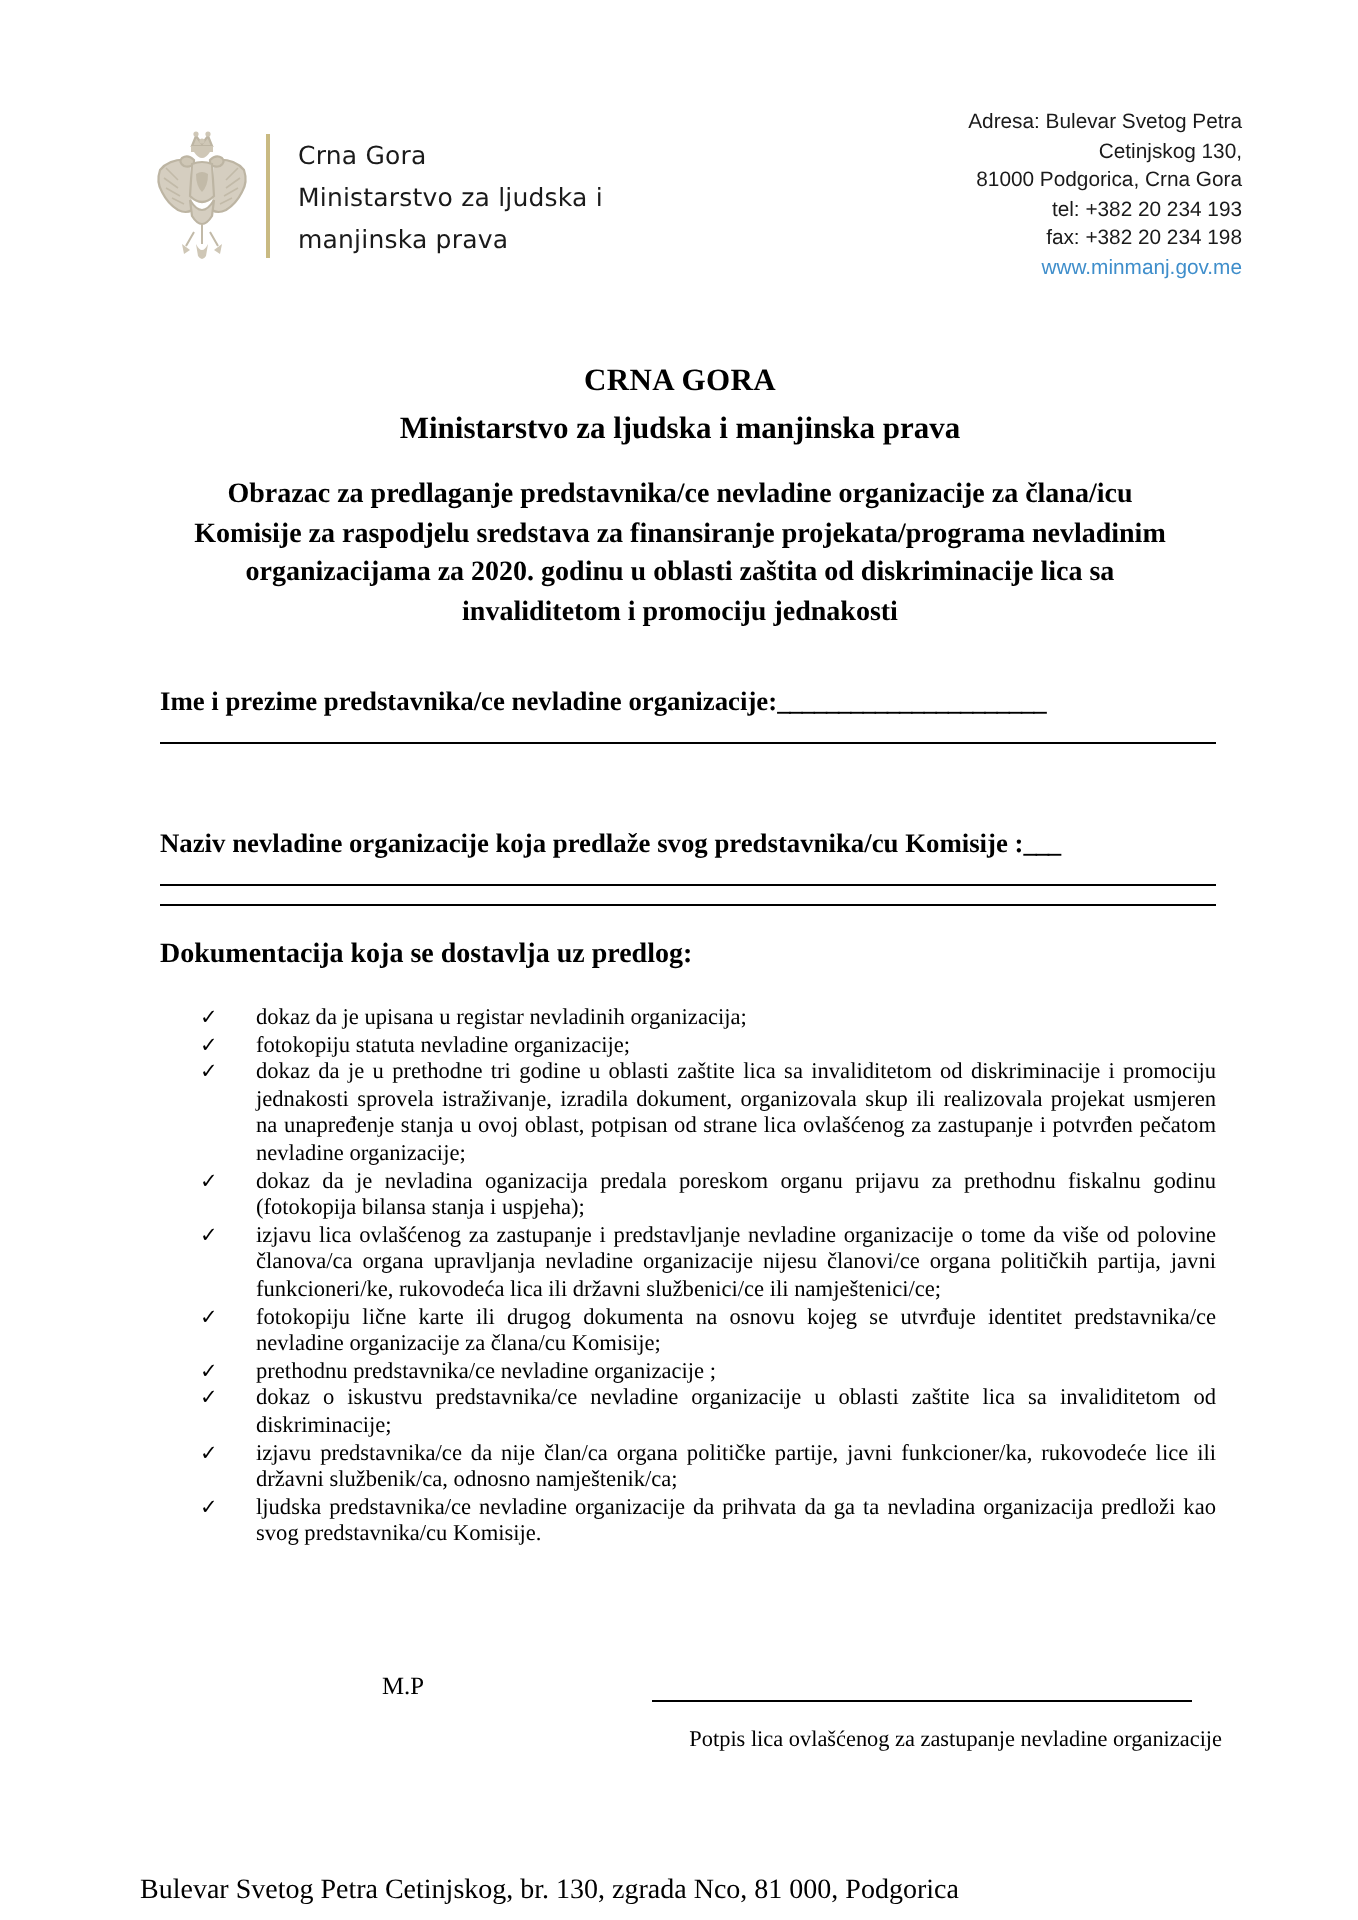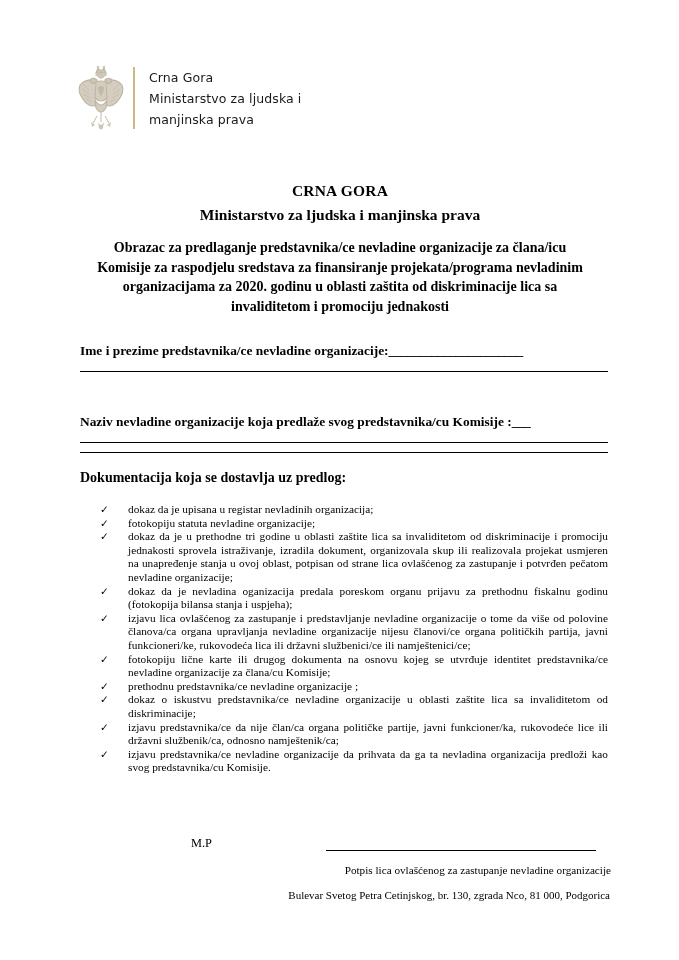--- a/index.html
+++ b/index.html
@@ -184,25 +184,25 @@
     top: 864px;
     left: 305px;
     width: 306px;
     text-align: right;
     font-size: 11.2px;
   }
 
   
   .footer {
     position: absolute;
-    top: 886px;
+    top: 936px;
     left: 70px;
     width: 540px;
-    text-align: right;
-    font-size: 11px;
+    text-align: left;
+    font-size: 14px;
     line-height: 19.5px;
   }
   .footer .weblink {
     color: #3b3bbd;
     text-decoration: underline;
   }
 </style>
 </head>
 <body>
 
@@ -242,20 +242,28 @@
         </svg>
       </span>
       <span class="brand-divider"></span>
       <div class="brand-lines">
         <div>Crna Gora</div>
         <div>Ministarstvo za ljudska i</div>
         <div>manjinska prava</div>
       </div>
     </div>
 
+    <div class="address">
+      <div>Adresa: Bulevar Svetog Petra</div>
+      <div>Cetinjskog 130,</div>
+      <div>81000 Podgorica, Crna Gora</div>
+      <div>tel: +382 20 234 193</div>
+      <div>fax: +382 20 234 198</div>
+      <div class="weblink">www.minmanj.gov.me</div>
+    </div>
   </div>
 
   <div class="title-block">
     <div class="title-main">CRNA GORA</div>
     <div class="title-sub">Ministarstvo za ljudska i manjinska prava</div>
   </div>
 
   <div class="form-purpose">
     <div>Obrazac za predlaganje predstavnika/ce nevladine organizacije za člana/icu</div>
     <div>Komisije za raspodjelu sredstava za finansiranje projekata/programa nevladinim</div>
@@ -308,21 +316,21 @@
     <li>
       <span class="check">✓</span>
       <span>dokaz o iskustvu predstavnika/ce nevladine organizacije u oblasti zaštite lica sa invaliditetom od diskriminacije;</span>
     </li>
     <li>
       <span class="check">✓</span>
       <span>izjavu predstavnika/ce da nije član/ca organa političke partije, javni funkcioner/ka, rukovodeće lice ili državni službenik/ca, odnosno namještenik/ca;</span>
     </li>
     <li>
       <span class="check">✓</span>
-      <span>izjavu predstavnika/ce nevladine organizacije  da prihvata  da ga ta  nevladina organizacija predloži  kao svog predstavnika/cu  Komisije.</span>
+      <span>ljudska predstavnika/ce nevladine organizacije  da prihvata  da ga ta  nevladina organizacija predloži  kao svog predstavnika/cu  Komisije.</span>
     </li>
   </ul>
 
   <div class="sig-mp">M.P</div>
   <div class="sig-rule"></div>
   <div class="sig-caption">Potpis lica ovlašćenog za zastupanje  nevladine organizacije</div>
 
   <div class="footer">
     <div>Bulevar Svetog Petra Cetinjskog, br. 130, zgrada Nco, 81 000, Podgorica</div>
   </div>

